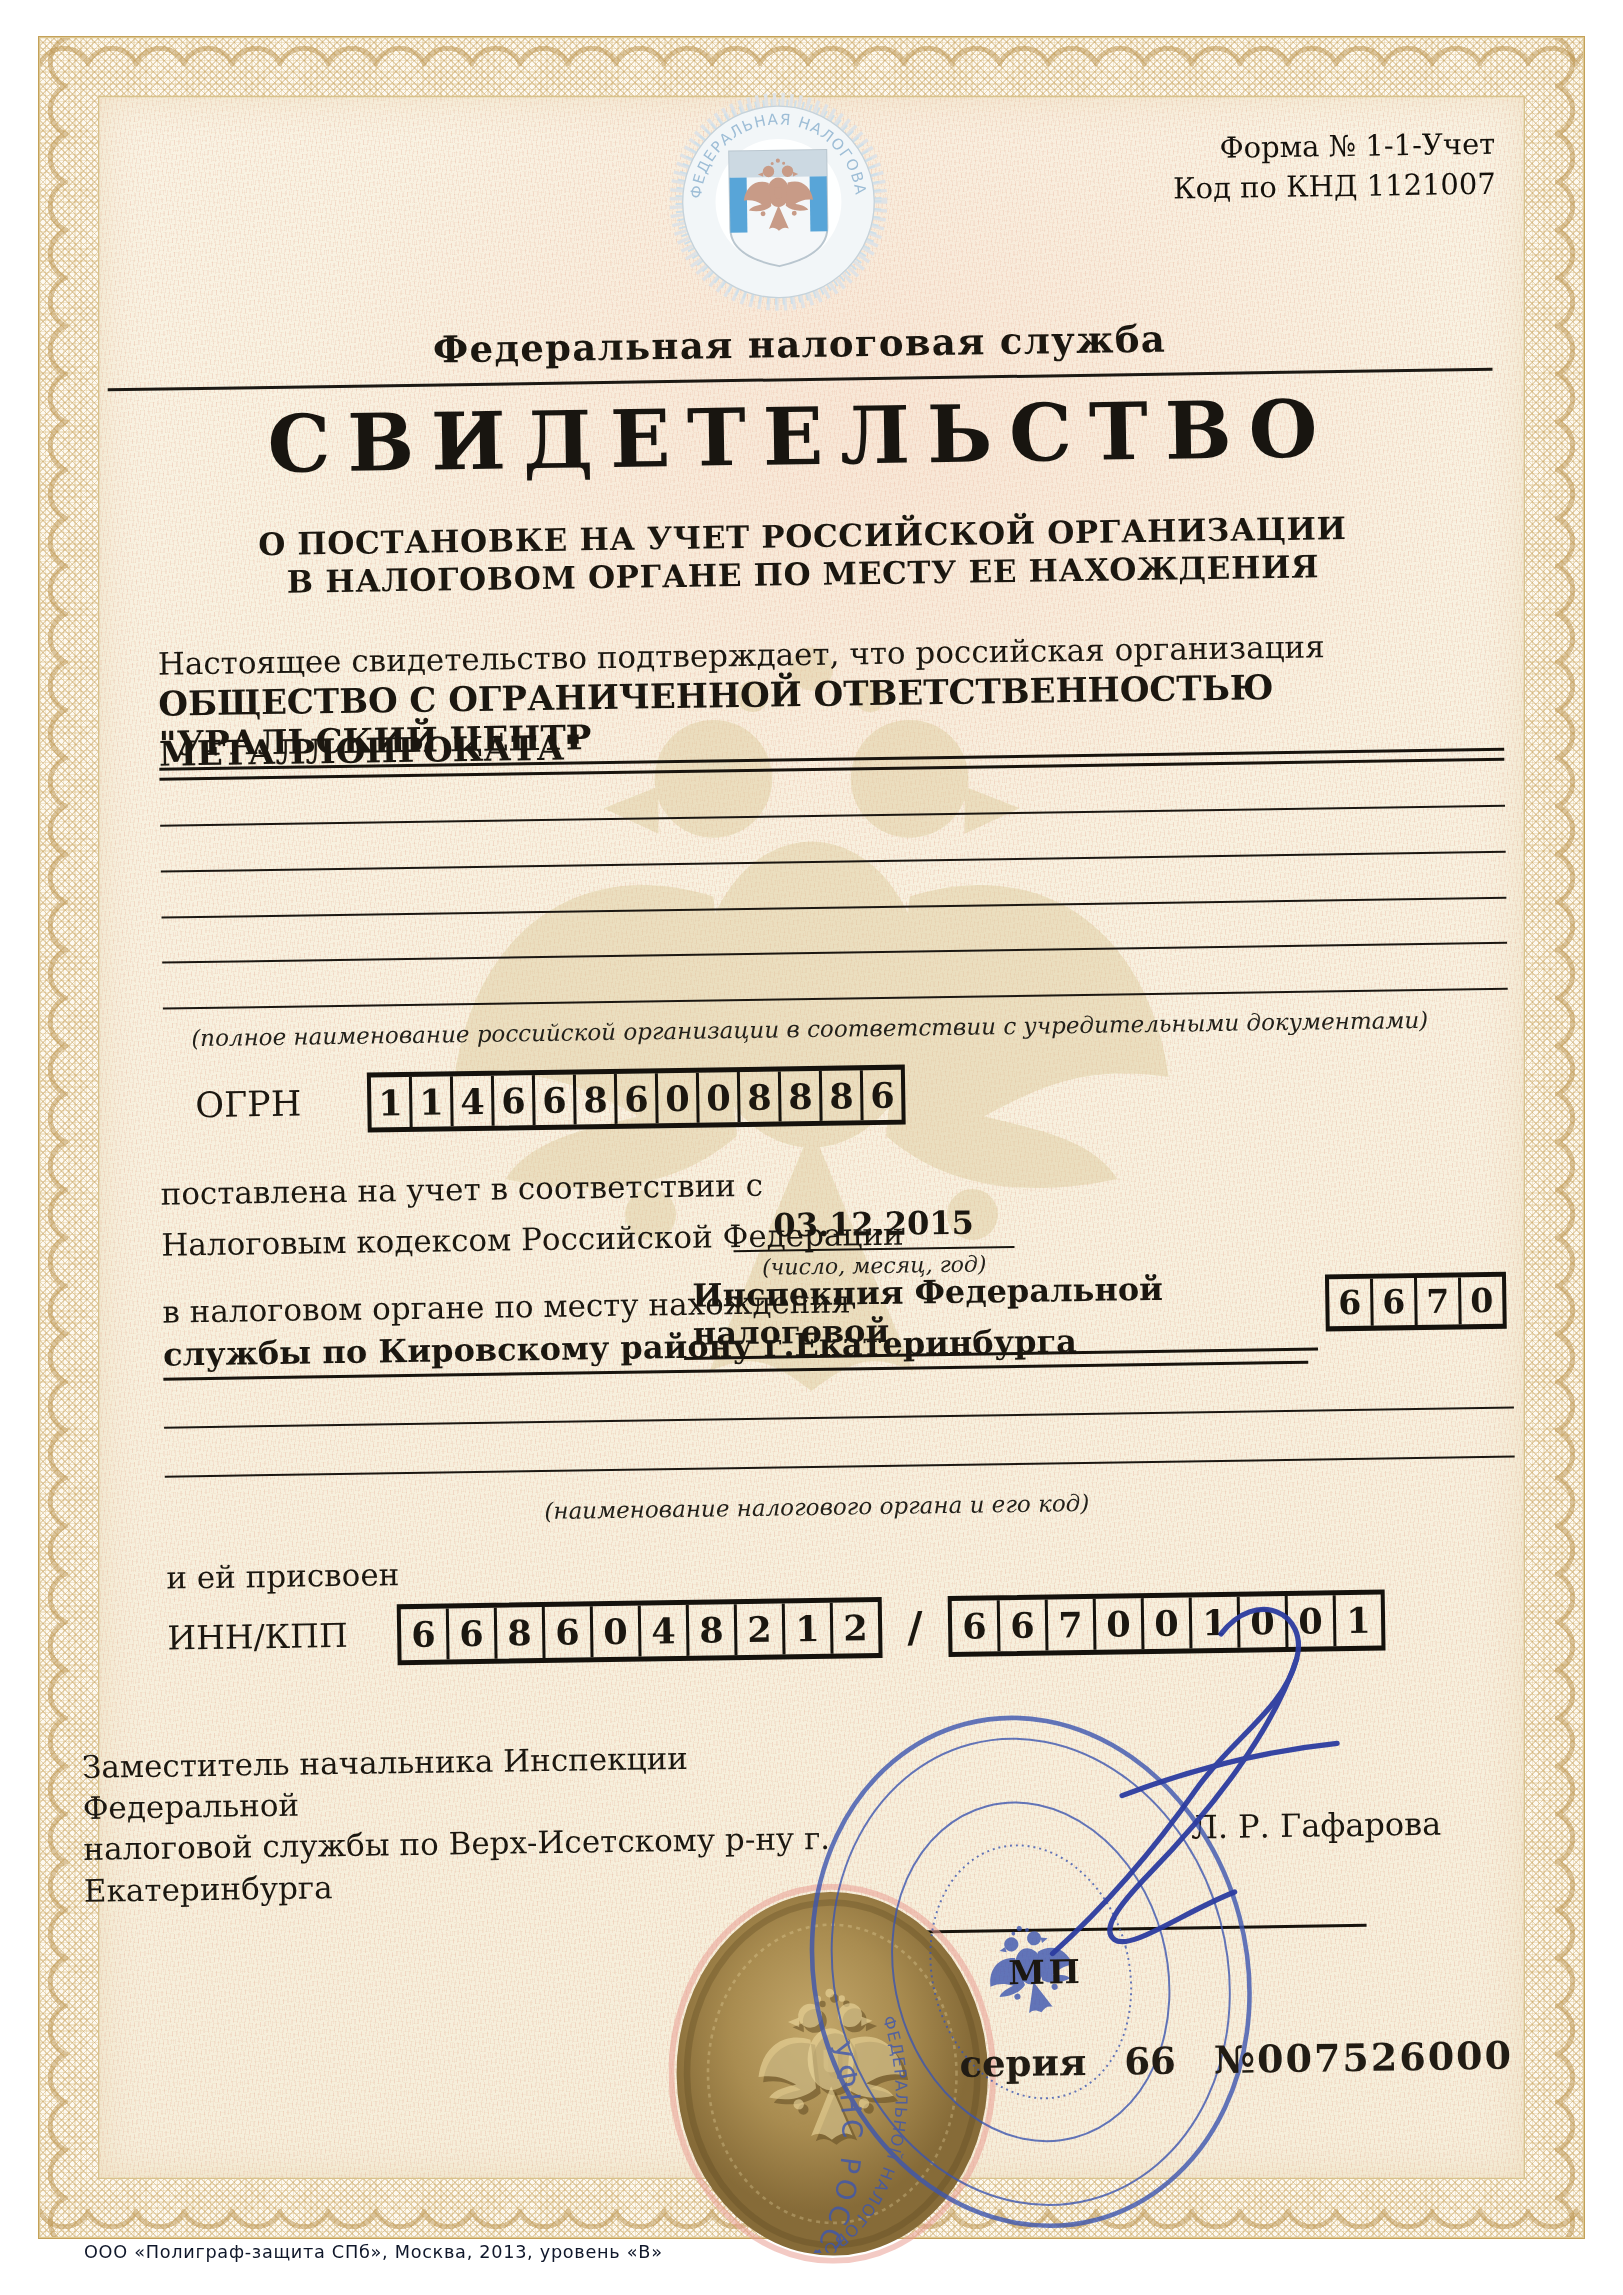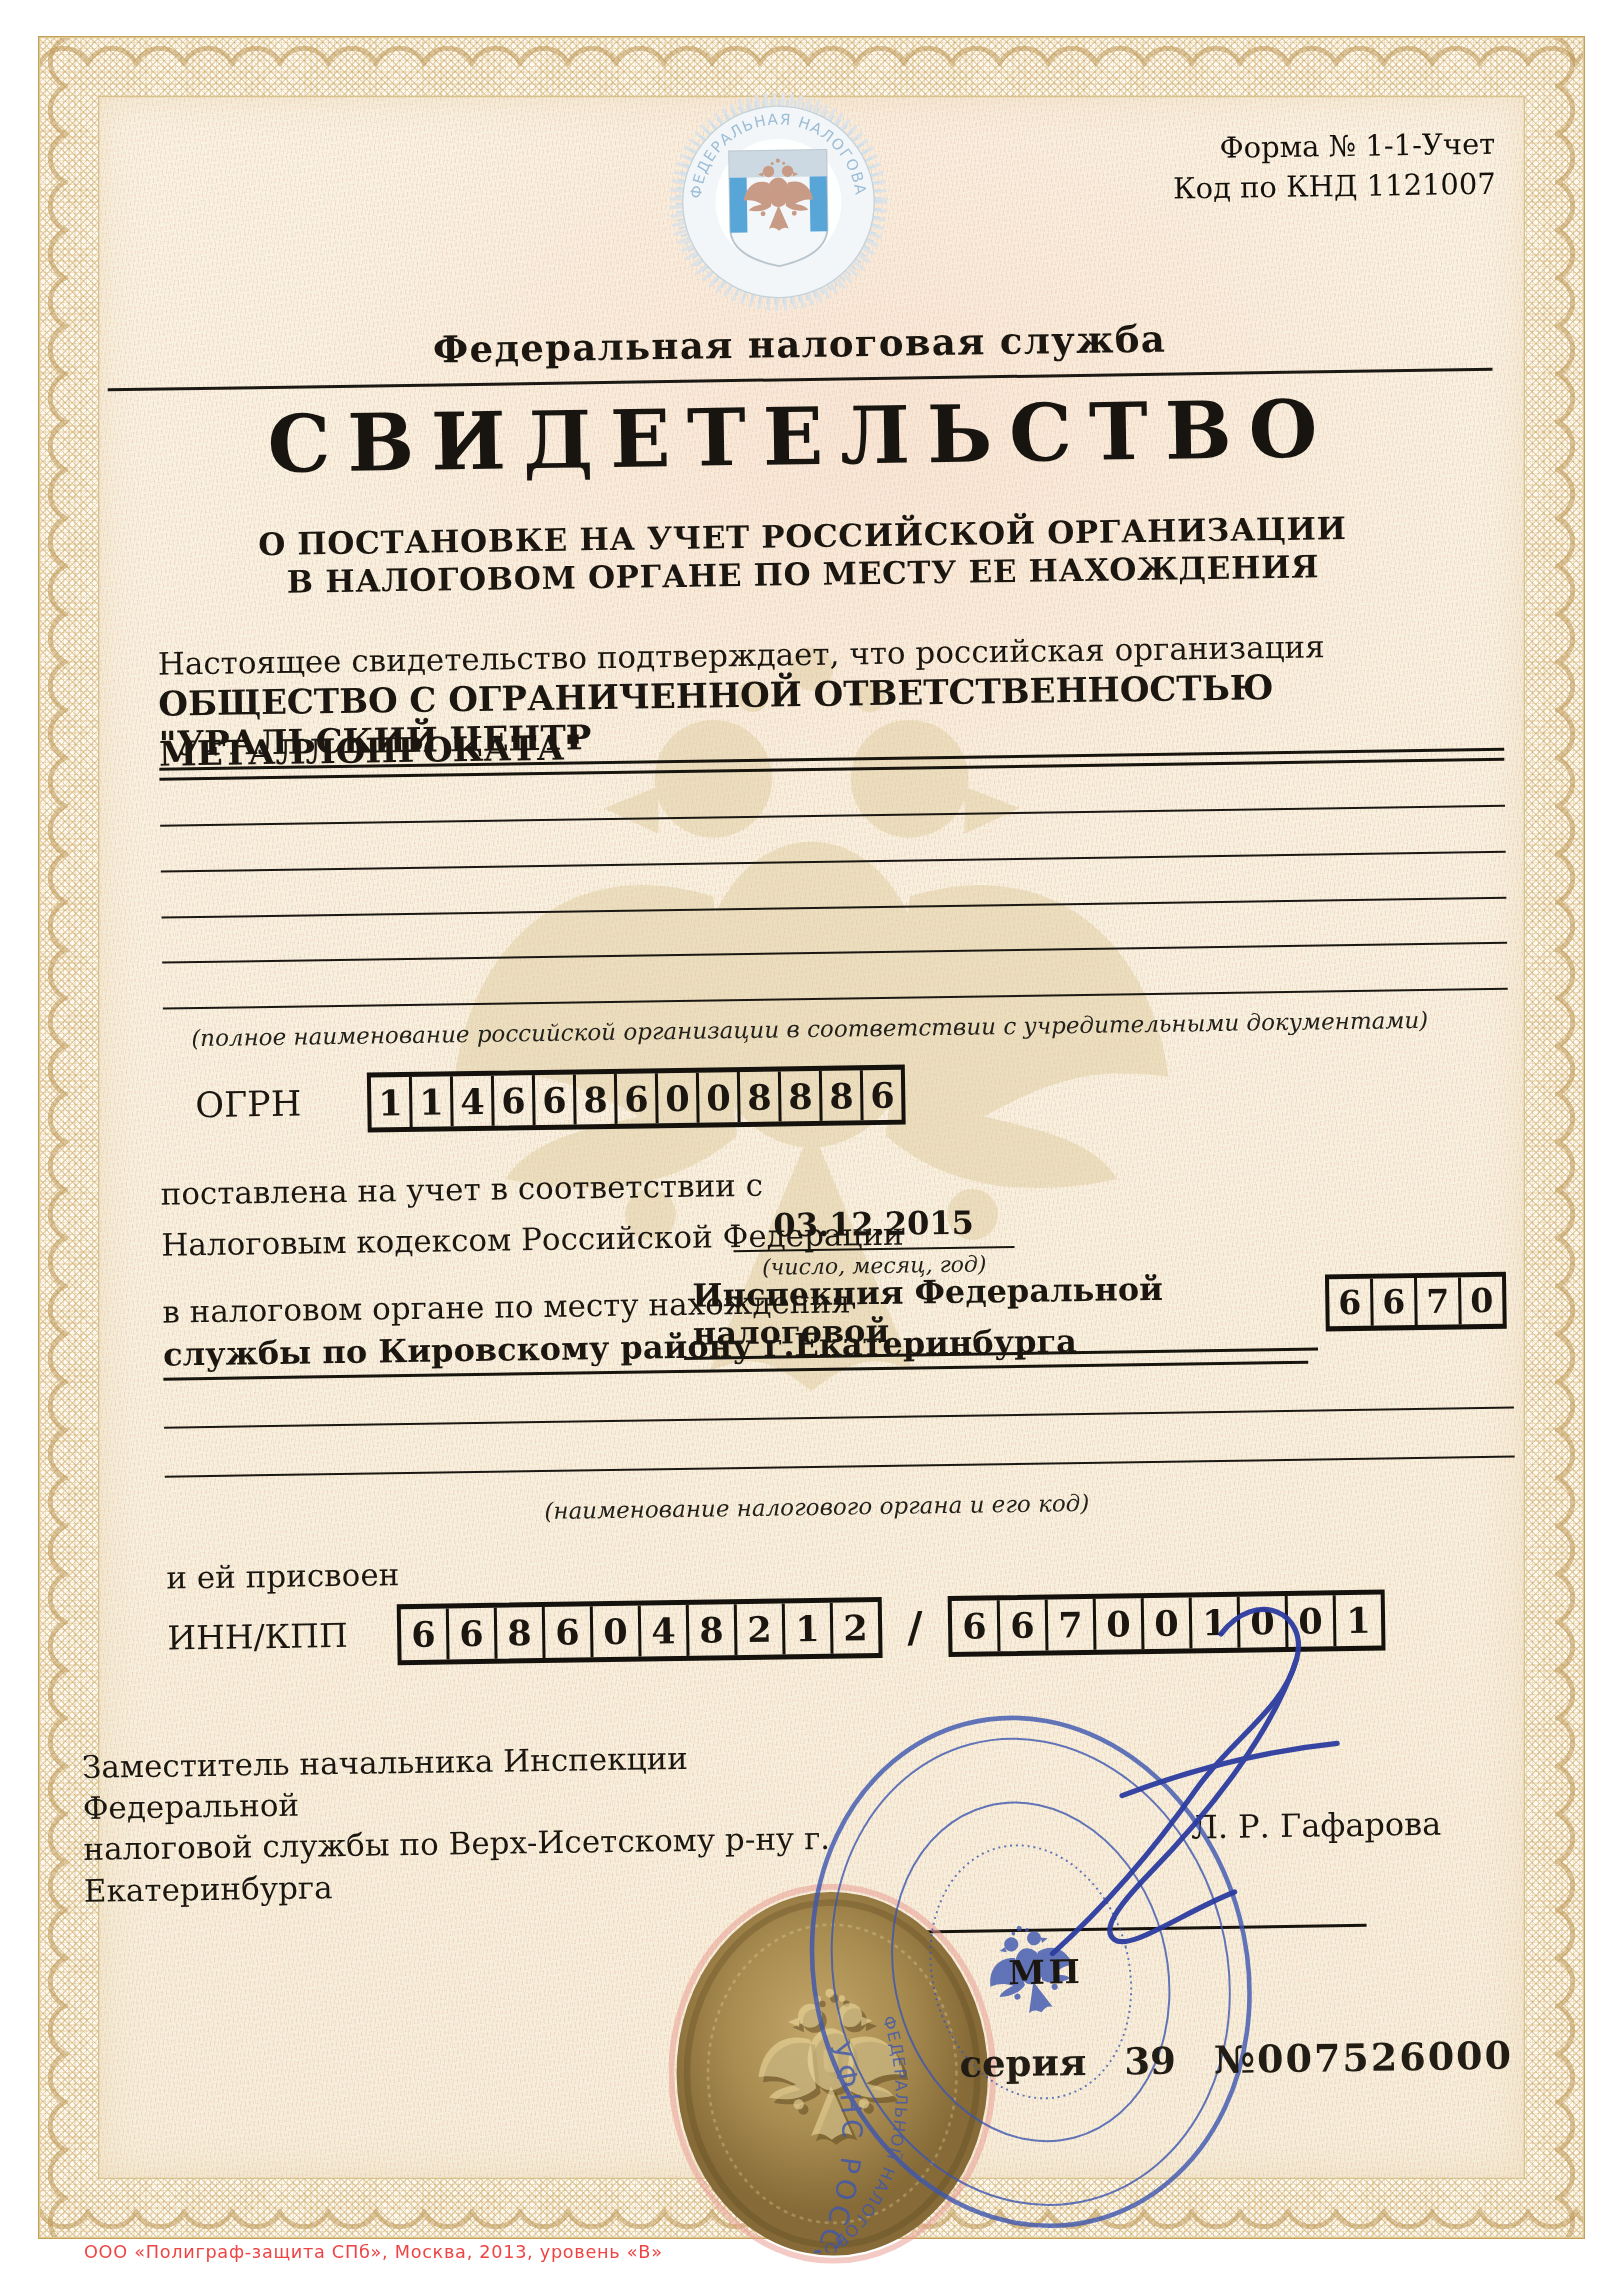--- a/index.html
+++ b/index.html
@@ -59,21 +59,21 @@
   .cells-ogrn .cell{width:38px;height:50px;}
   .cells-inn .cell{width:45px;height:51px;}
   .cells-kpp .cell{width:45px;height:51px;}
   .cells-code .cell{width:41px;height:47px;font-size:33px;}
 
   .slash{font-size:42px;font-weight:700;}
   .series-row{display:flex;gap:38px;align-items:baseline;font-weight:700;color:#211c14;}
   .series-label{font-size:37px;}
   .series-region{font-size:37px;}
   .series-number{font-size:38px;letter-spacing:2px;}
-  .printer-note{font-family:"DejaVu Sans","Liberation Sans",sans-serif;font-size:17.7px;color:#ef4444;letter-spacing:0.7px;}
+  .printer-note{font-family:"DejaVu Sans","Liberation Sans",sans-serif;font-size:17.7px;color:#0f172a;letter-spacing:0.7px;}
   .mp{font-size:33px;font-weight:700;letter-spacing:3.9px;}
   .signer{font-size:32px;}
   .position-block{font-size:31px;line-height:1.33;}
   .sig-line{height:2.6px;background:#17130d;}
 </style>
 </head>
 <body>
 
 <div class="page">
 
@@ -267,21 +267,21 @@
         <path d="M 585 55 C 640 -15 720 25 700 95 C 680 170 600 215 545 290 C 480 380 400 470 320 540"></path>
         <path d="M 700 95 C 660 210 560 330 470 420 C 420 470 395 505 415 520 C 440 538 520 480 600 450"></path>
         <path d="M 430 300 C 540 260 650 235 760 225"></path>
       </g>
     </svg>
 
     <div class="abs mp" style="left:996px;top:1956px;z-index:7;">МП</div>
 
     <div class="abs series-row" style="left:946px;top:2043px;z-index:7;">
       <span class="series-label">серия</span>
-      <span class="series-region">39</span>
+      <span class="series-region">66</span>
       <span class="series-number">№007526000</span>
     </div>
 
   </div>
 
   <div class="abs printer-note" style="left:84px;top:2242px;">ООО «Полиграф-защита СПб», Москва, 2013, уровень «В»</div>
 
 </div>
 
 

